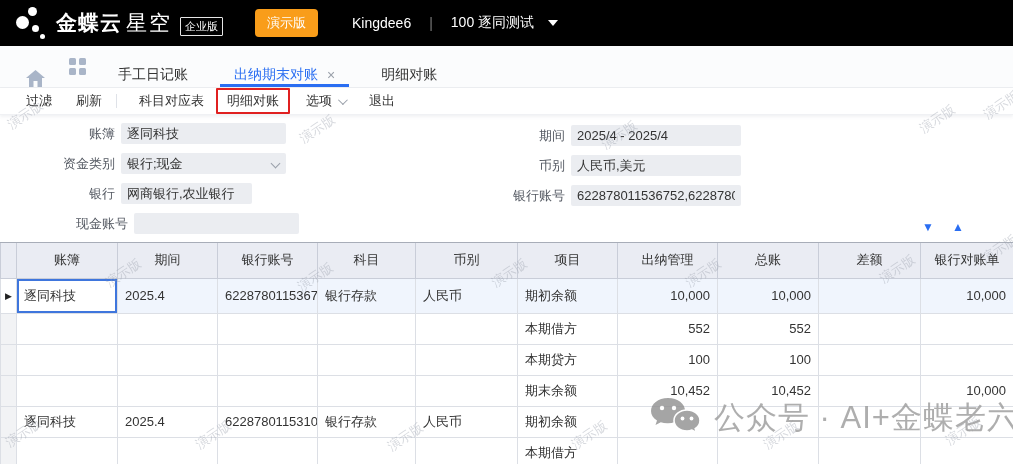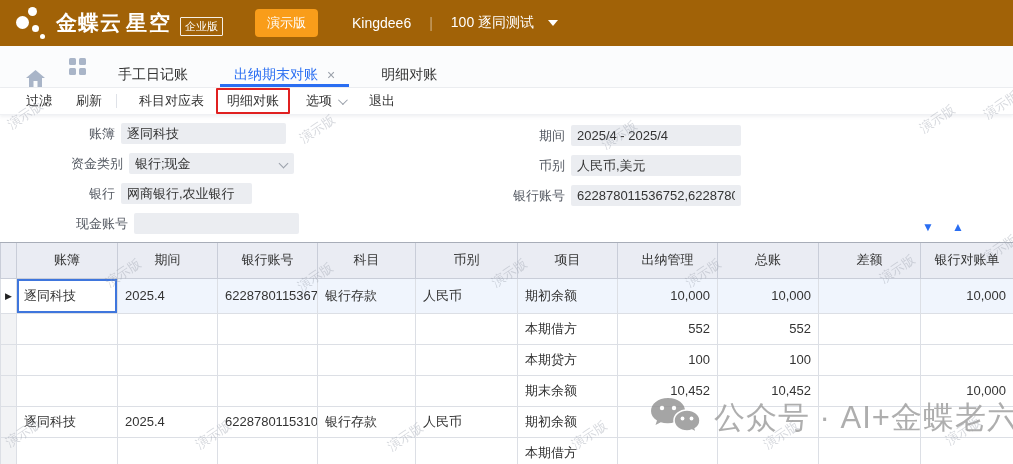--- a/index.html
+++ b/index.html
@@ -1,30 +1,30 @@
 <!DOCTYPE html>
 <html><head>
 <meta charset="utf-8">
 <style>
   * { margin:0; padding:0; box-sizing:border-box; }
   html,body { width:1013px; height:464px; overflow:hidden; background:#fff;
     font-family:"Liberation Sans","DejaVu Sans",sans-serif; }
   .stage { position:relative; width:1013px; height:464px; overflow:hidden; background:#fff; }
 
   
-  .topbar { position:relative; height:46px; background:#a16207; display:flex; align-items:center; color:#fff; }
+  .topbar { position:relative; height:46px; background:#000000; display:flex; align-items:center; color:#fff; }
   .logo-dots { position:relative; width:42px; height:40px; margin-left:12px; }
   .logo-dots i { position:absolute; background:#fff; border-radius:50%; }
   .d1 { width:9px; height:9px; left:16px; top:4px; }
   .d2 { width:13px; height:13px; left:4px; top:13px; }
   .d3 { width:7px; height:7px; left:20px; top:22px; }
   .d4 { width:5px; height:5px; left:28px; top:31px; }
   .brand { display:flex; align-items:baseline; margin-left:2px; }
   .brand-bold { font-size:21px; font-weight:bold; letter-spacing:1px; }
-  .brand-light { font-size:21px; font-weight:700; letter-spacing:2px; margin-left:4px; }
+  .brand-light { font-size:21px; font-weight:400; letter-spacing:2px; margin-left:4px; }
   .edition { font-size:11px; border:1px solid rgba(255,255,255,.9); border-radius:1px; padding:1px 4px; margin-left:8px; }
   .demo-btn { background:#f99d1a; color:#fff; font-size:13px; border:none; border-radius:4px;
     padding:5px 12px; margin-left:32px; cursor:pointer; }
   .tb-user { font-size:14px; margin-left:34px; }
   .tb-sep { color:rgba(255,255,255,.45); margin:0 18px; font-size:14px; }
   .tb-org { font-size:14px; }
   .tb-caret { display:inline-block; width:0; height:0; border-left:5px solid transparent;
     border-right:5px solid transparent; border-top:6px solid #fff; margin-left:14px; }
 
   
@@ -136,21 +136,21 @@
     <span class="tool"><span>选项</span><span class="chev"></span></span>
     <span class="tool">退出</span>
   </div>
 
   <div class="filters">
 
     <div class="f-row" style="left:0; top:8px;">
       <span class="f-label" style="width:115px;">账簿</span>
       <span class="f-wrap"><input class="f-input" style="width: 165px;" readonly="" value="逐同科技"></span>
     </div>
-    <div class="f-row" style="left:8px; top:38px;align-items:center;">
+    <div class="f-row" style="left:0; top:38px;align-items:center;">
       <span class="f-label" style="width:115px;">资金类别</span>
       <span class="f-wrap"><input class="f-input" style="width: 165px;" readonly="" value="银行;现金"><span class="f-chev"></span></span>
     </div>
     <div class="f-row" style="left:0; top:68px;">
       <span class="f-label" style="width:115px;padding-left:9px;">银行</span>
       <span class="f-wrap"><input class="f-input" style="width: 131px;" readonly="" value="网商银行,农业银行"></span>
     </div>
     <div class="f-row" style="left:13px; top:98px;justify-content:space-between;">
       <span class="f-label" style="width:115px;">现金账号</span>
       <span class="f-wrap"><input class="f-input" style="width: 165px;" readonly="" value=""></span>

